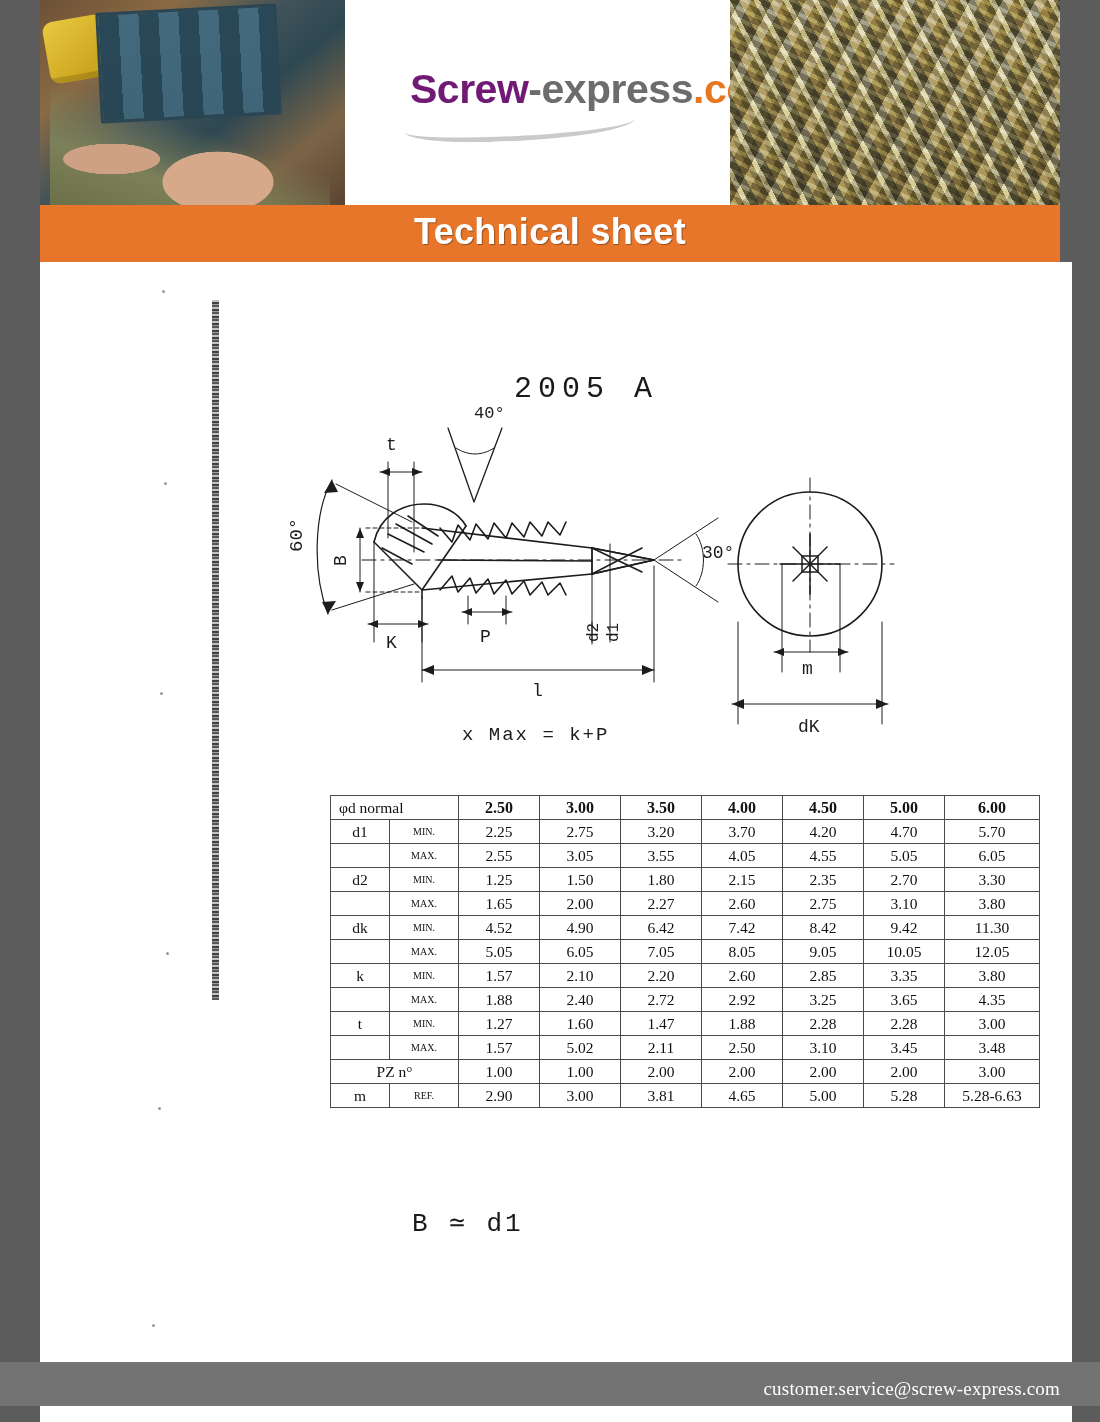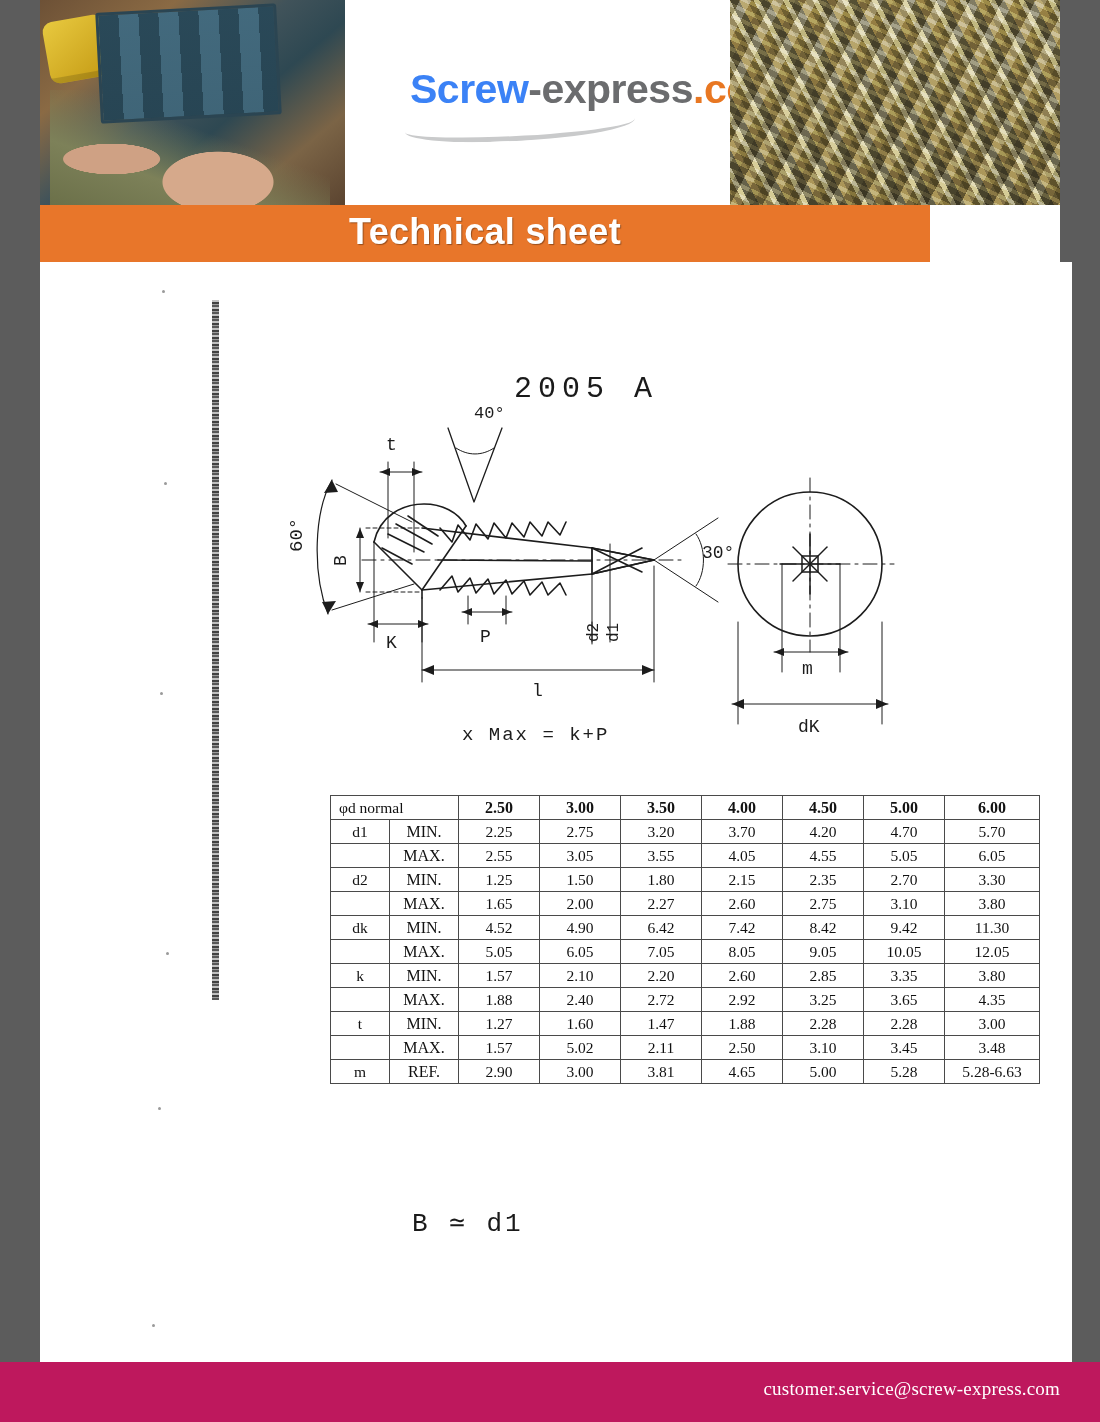--- a/index.html
+++ b/index.html
@@ -114,37 +114,37 @@
   #logo-text {
     position: absolute;
     left: 65px;
     top: 66px;
     font-family: "Liberation Sans", sans-serif;
     font-size: 41px;
     font-weight: bold;
     letter-spacing: -0.5px;
     white-space: nowrap;
   }
-  #logo-text .part1 { color: #3b82f6; }
+  #logo-text .part1 { color: #701a75; }
   #logo-text .part2 { color: #6b6c6e; }
   #logo-text .dotcom { color: #e87722; }
   #logo-swoosh {
     position: absolute;
     left: 60px; top: 110px;
     width: 230px; height: 26px;
     border-bottom: 5px solid #c9cacb;
     border-radius: 0 0 60% 40%;
     transform: rotate(-2deg);
   }
 
   
   #title-band {
     position: absolute;
     left: 40px; top: 205px;
-    width: 890px; height: 57px;
+    width: 1020px; height: 57px;
     background: #e8762a;
   }
   #title-band .band-text {
     position: absolute;
     left: 0; right: 0; top: 6px;
     text-align: center;
     color: #ffffff;
     font-family: "Liberation Sans", sans-serif;
     font-size: 36px;
     font-weight: bold;
@@ -221,21 +221,21 @@
     font-weight: normal;
   }
   table.spec th { font-weight: bold; font-size: 16px; }
   td.rowlabel {
     width: 46px;
     text-align: center;
   }
   td.rowsub {
     width: 56px;
     text-align: center;
-    font-size: 16px;
+    font-size: 10px;
   }
   td.labelspan {
     text-align: left;
     padding-left: 8px;
   }
   td.val { width: 68px; }
   td.val.wide { width: 82px; }
   .hdr-first { text-align: left !important; padding-left: 8px !important; font-weight: normal !important; font-size: 15.5px !important; }
 
   
@@ -257,22 +257,22 @@
     font-family: Liberation Mono, monospace;
     font-size: 26px;
     letter-spacing: 3px;
     color: #1a1a1a;
   }
 
   
   #footer {
     position: absolute;
     left: 0; top: 1362px;
-    width: 1100px; height: 60px;
-    background: #be185d;
+    width: 1100px; height: 44px;
+    background: #737373;
   }
   #footer-text {
     position: absolute;
     right: 40px; top: 16px;
     color: #ffffff;
     font-family: "Liberation Serif", serif;
     font-size: 19px;
     letter-spacing: 0.2px;
   }
 </style>
@@ -559,20 +559,30 @@
               <td class="rowsub">MAX.</td>
               <td class="val">1.57</td>
               <td class="val">5.02</td>
               <td class="val">2.11</td>
               <td class="val">2.50</td>
               <td class="val">3.10</td>
               <td class="val">3.45</td>
               <td class="val wide">3.48</td>
             </tr>
             <tr>
+              <td class="labelspan" colspan="2">PZ  n°</td>
+              <td class="val">1.00</td>
+              <td class="val">1.00</td>
+              <td class="val">2.00</td>
+              <td class="val">2.00</td>
+              <td class="val">2.00</td>
+              <td class="val">2.00</td>
+              <td class="val wide">3.00</td>
+            </tr>
+            <tr>
               <td class="rowlabel">m</td>
               <td class="rowsub">REF.</td>
               <td class="val">2.90</td>
               <td class="val">3.00</td>
               <td class="val">3.81</td>
               <td class="val">4.65</td>
               <td class="val">5.00</td>
               <td class="val">5.28</td>
               <td class="val wide">5.28-6.63</td>
             </tr>

